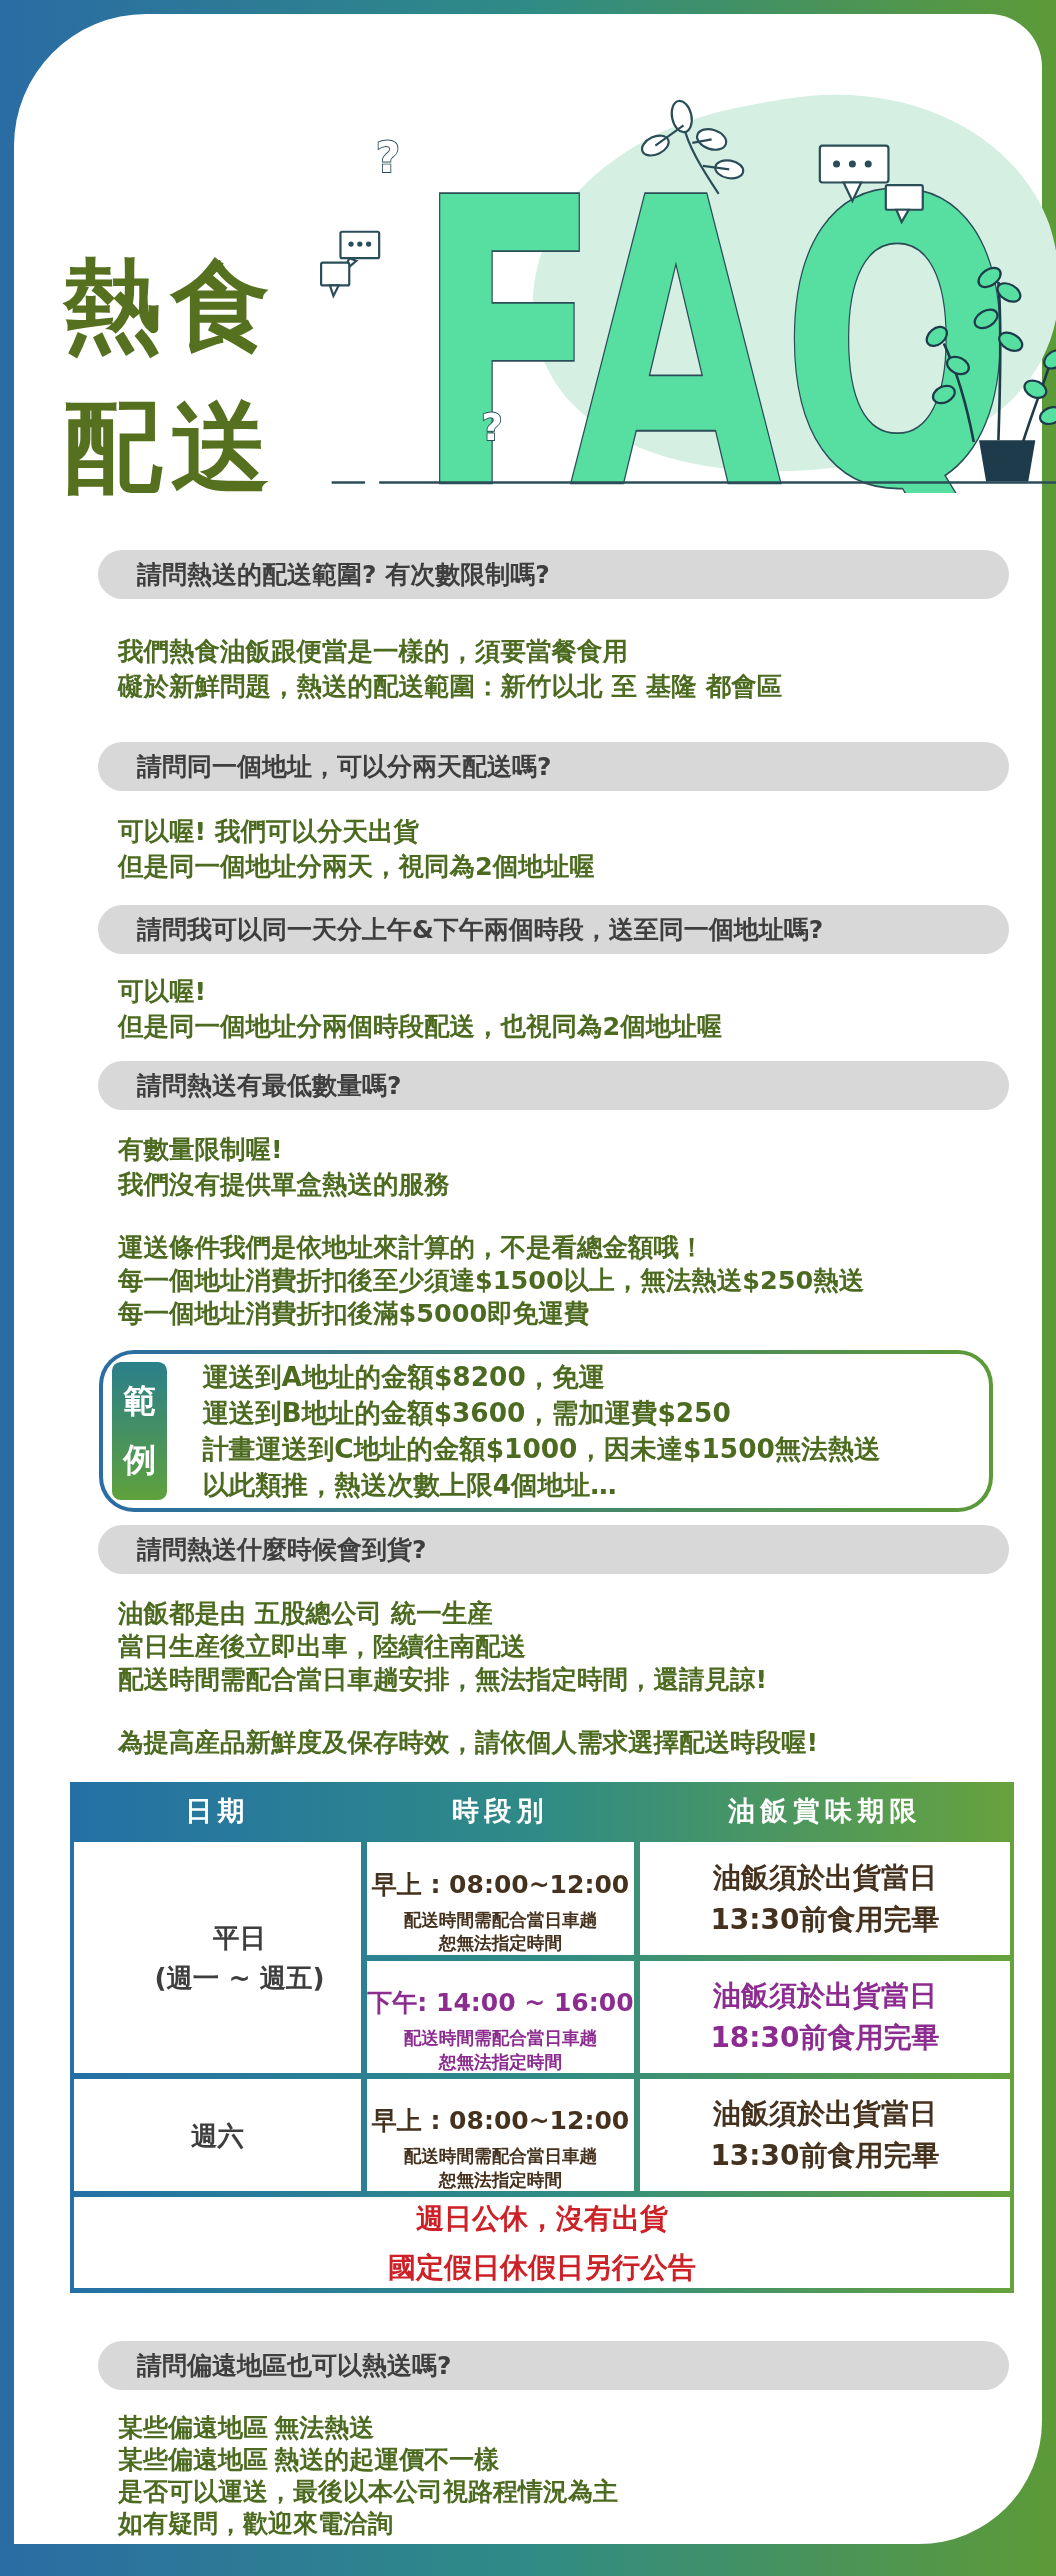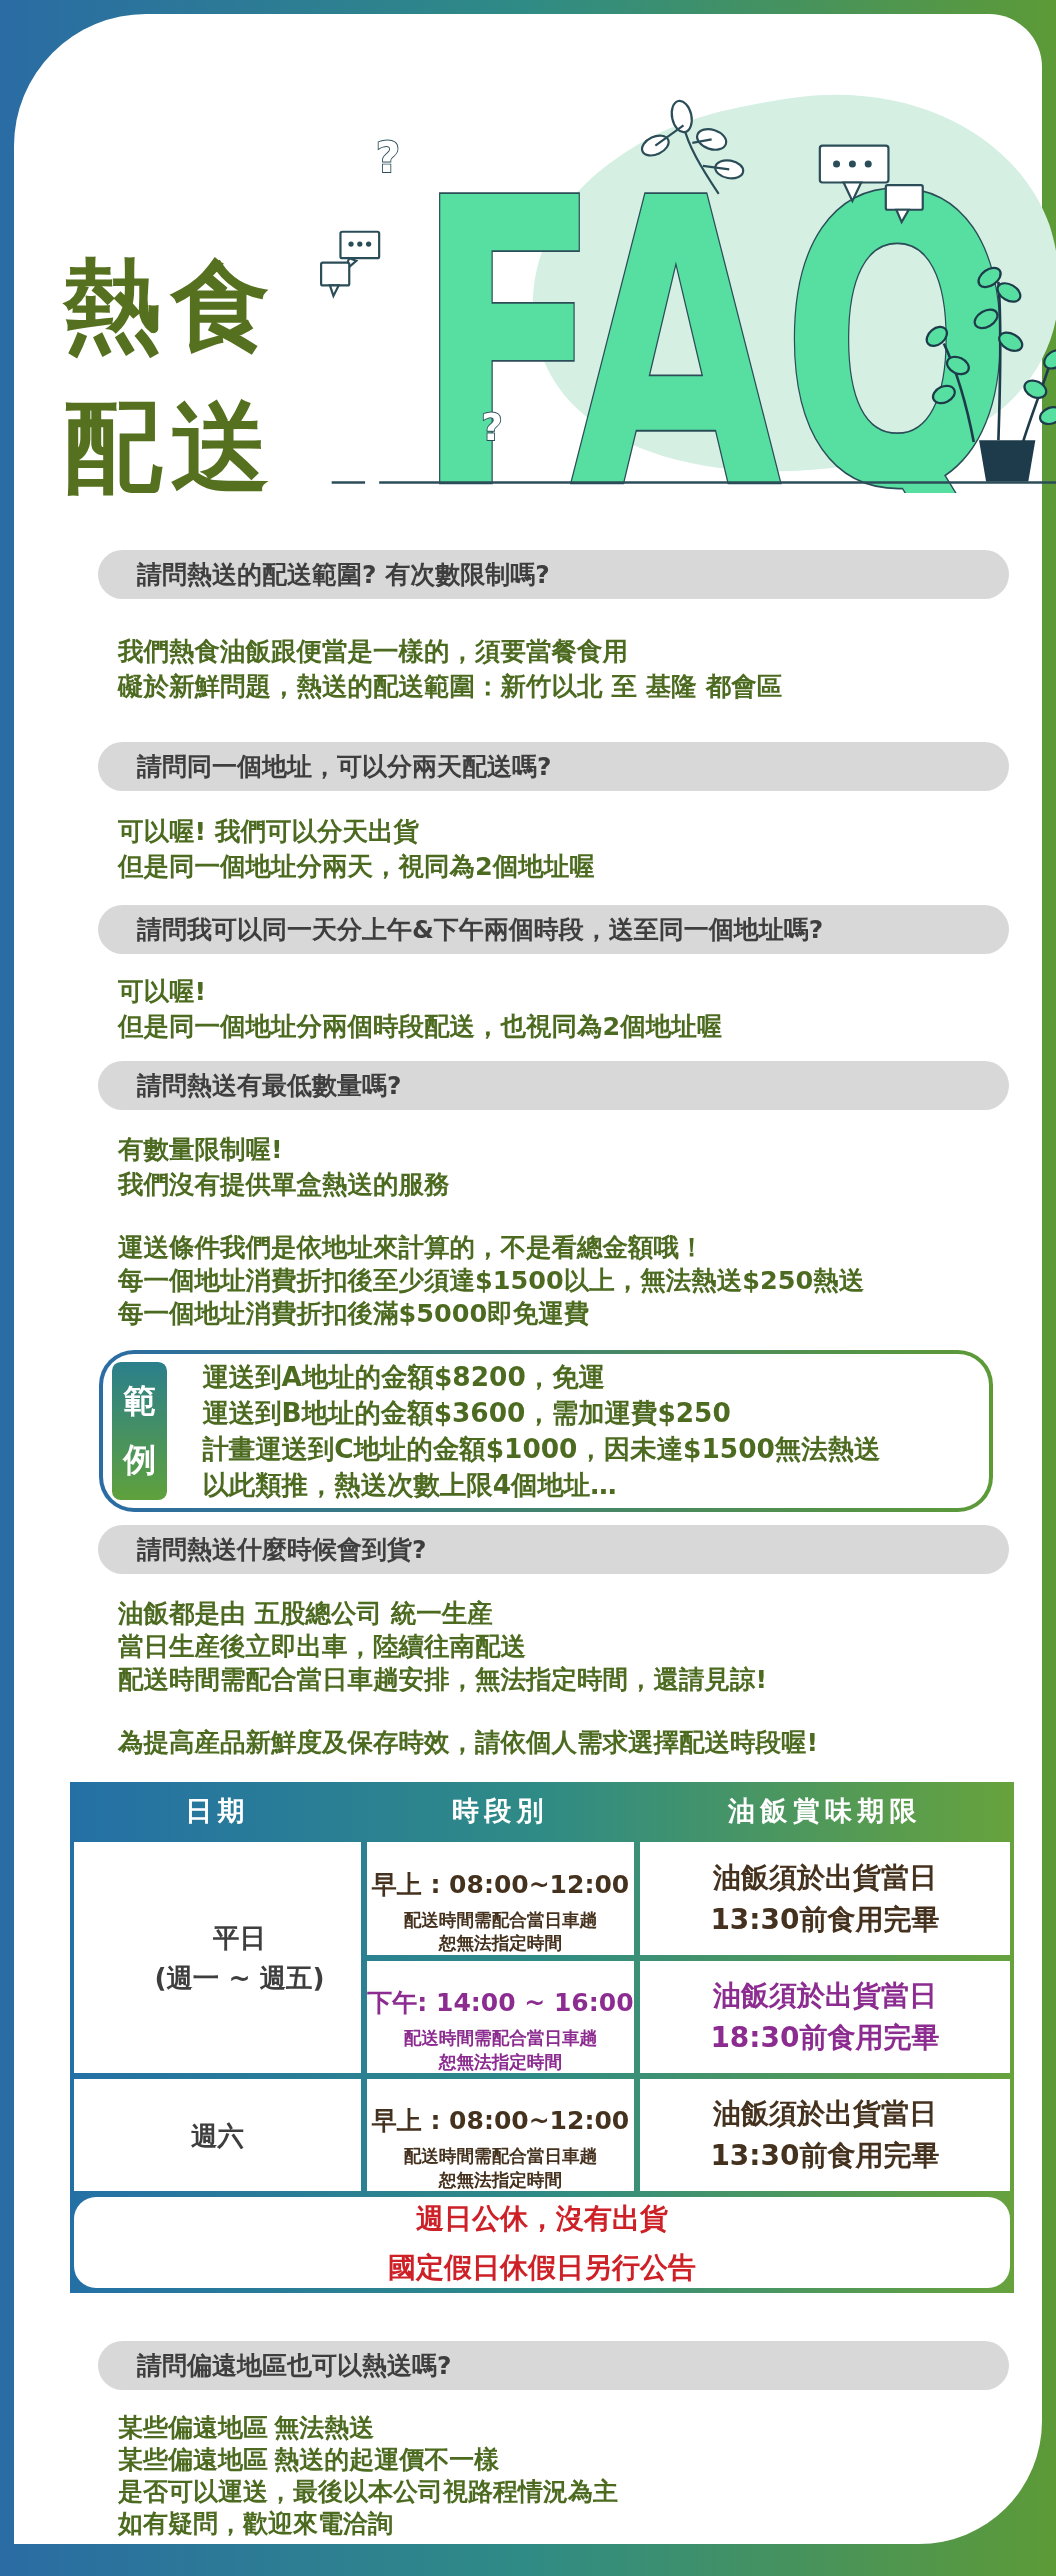--- a/index.html
+++ b/index.html
@@ -67,21 +67,21 @@
   .hcell{
     background:transparent;color:#fff;font-size:27px;font-weight:bold;letter-spacing:5.3px;
     display:flex;align-items:center;justify-content:center;
   }
   .datecell{font-size:26.4px;font-weight:bold;color:#3e3e3e;line-height:1.5;}
   .timecell .time{font-size:25px;font-weight:bold;margin-top:26px;}
   .timecell .note{font-size:17.6px;font-weight:bold;line-height:1.35;margin-top:8px;}
   .expcell{font-size:28px;font-weight:bold;line-height:1.5;}
   .brown{color:#45321e;}
   .purple{color:#8c2c90;}
-  .notice{grid-column:1/4;color:#ce2027;font-size:28px;font-weight:bold;line-height:1.75;border-radius:22px;}
+  .notice{grid-column:1/4;color:#ce2027;font-size:28px;font-weight:bold;line-height:1.75;}
   .span2{grid-row:span 2;padding-left:44px;}
 </style>
 </head>
 <body>
 
 <div class="panel">
 
   <div class="page-title">
     <div>熱食</div>
     <div>配送</div>

